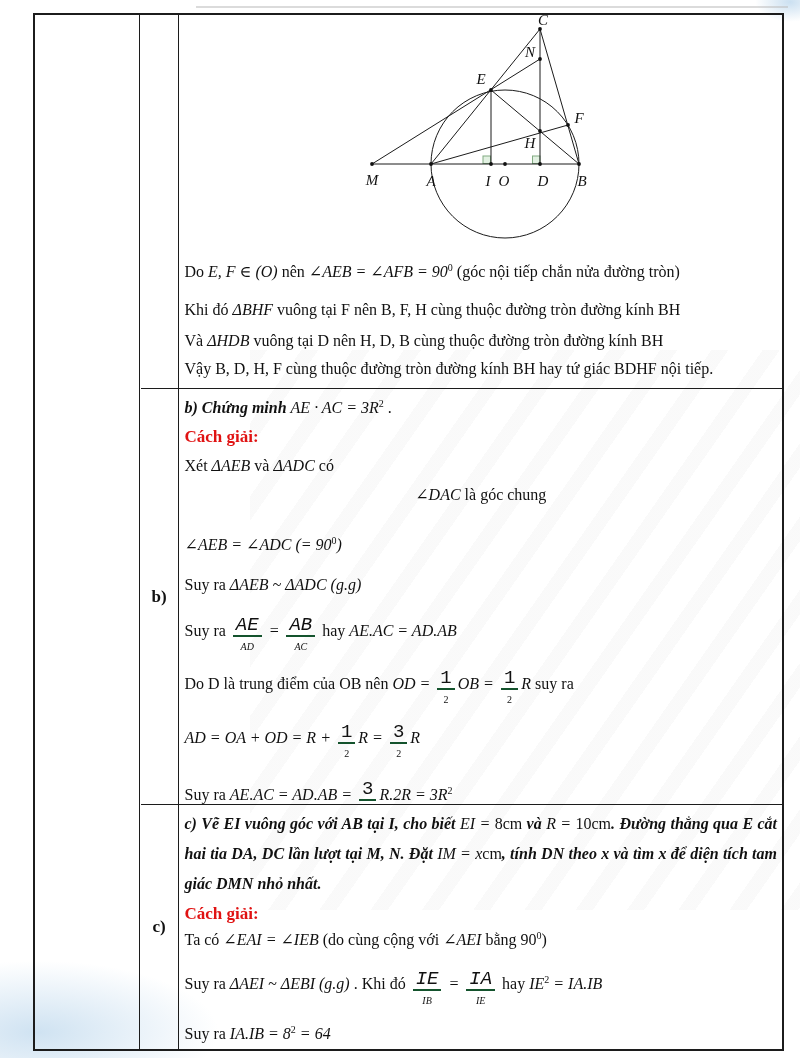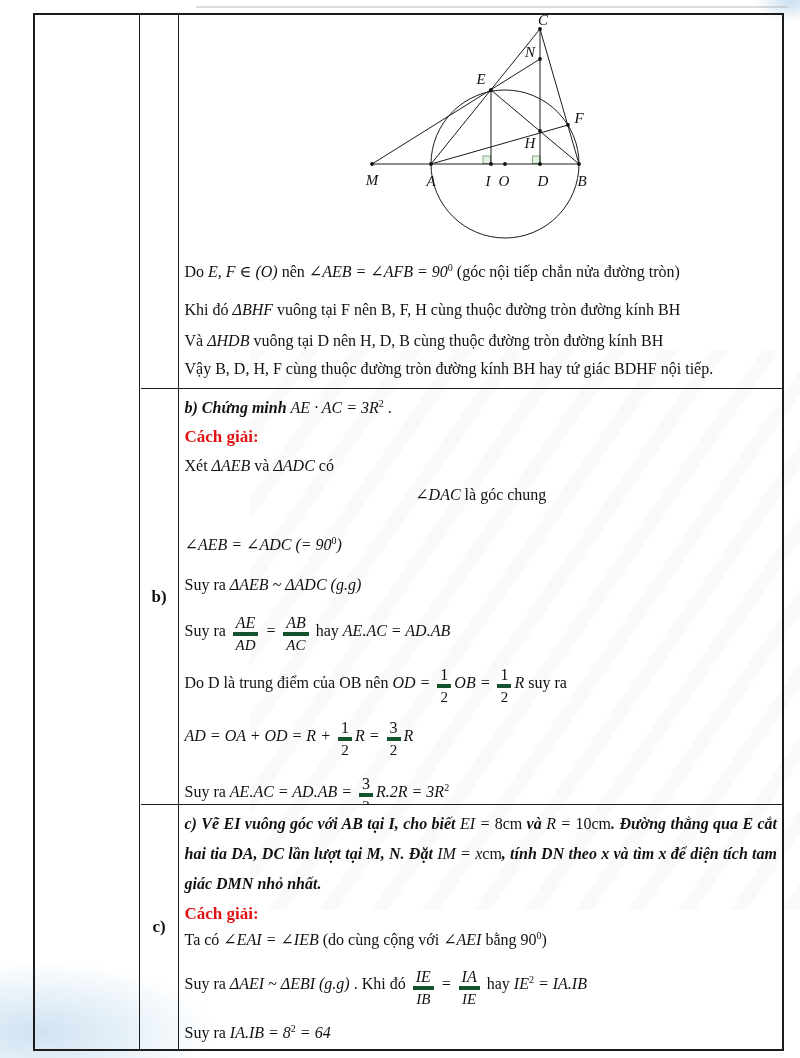--- a/index.html
+++ b/index.html
@@ -38,23 +38,23 @@
 
   .line{font-size:16px;line-height:22px;white-space:nowrap;}
   .line.wrap{white-space:normal;text-align:justify;line-height:30px;}
   .line.fr{line-height:46px;}
   .sg-t,.sg-r{font-style:normal;}
   .sg-m{font-style:italic;}
   .sg-b{font-style:italic;font-weight:bold;}
   .sg-red{color:#e01212;font-weight:bold;font-size:17px;}
   sup{font-size:10px;font-style:normal;}
   .frac{display:inline-block;vertical-align:-14px;text-align:center;margin:0 3px;line-height:normal;}
-  .frac .n{display:block;padding:0 3px 1px;border-bottom:4px solid #14532d;
-    font-size:16px;line-height:17px;}
-  .frac .d{display:block;padding-top:1px;font-size:15px;line-height:17px;}
+  .frac .n{display:block;padding:0 3px 1px;border-bottom:2px solid #14532d;
+    font-size:19px;line-height:17px;font-family:Liberation Mono, monospace;}
+  .frac .d{display:block;padding-top:1px;font-size:10px;line-height:17px;}
   .frac.it .n,.frac.it .d{font-style:italic;}
   .frac.rm .n,.frac.rm .d{font-style:normal;}
 </style>
 </head>
 <body>
 
 <div class="wm-diag"></div>
 <div class="wm-blob-tr"></div>
 <div class="wm-blob-bl"></div>
 <div class="top-gray-line"></div>

